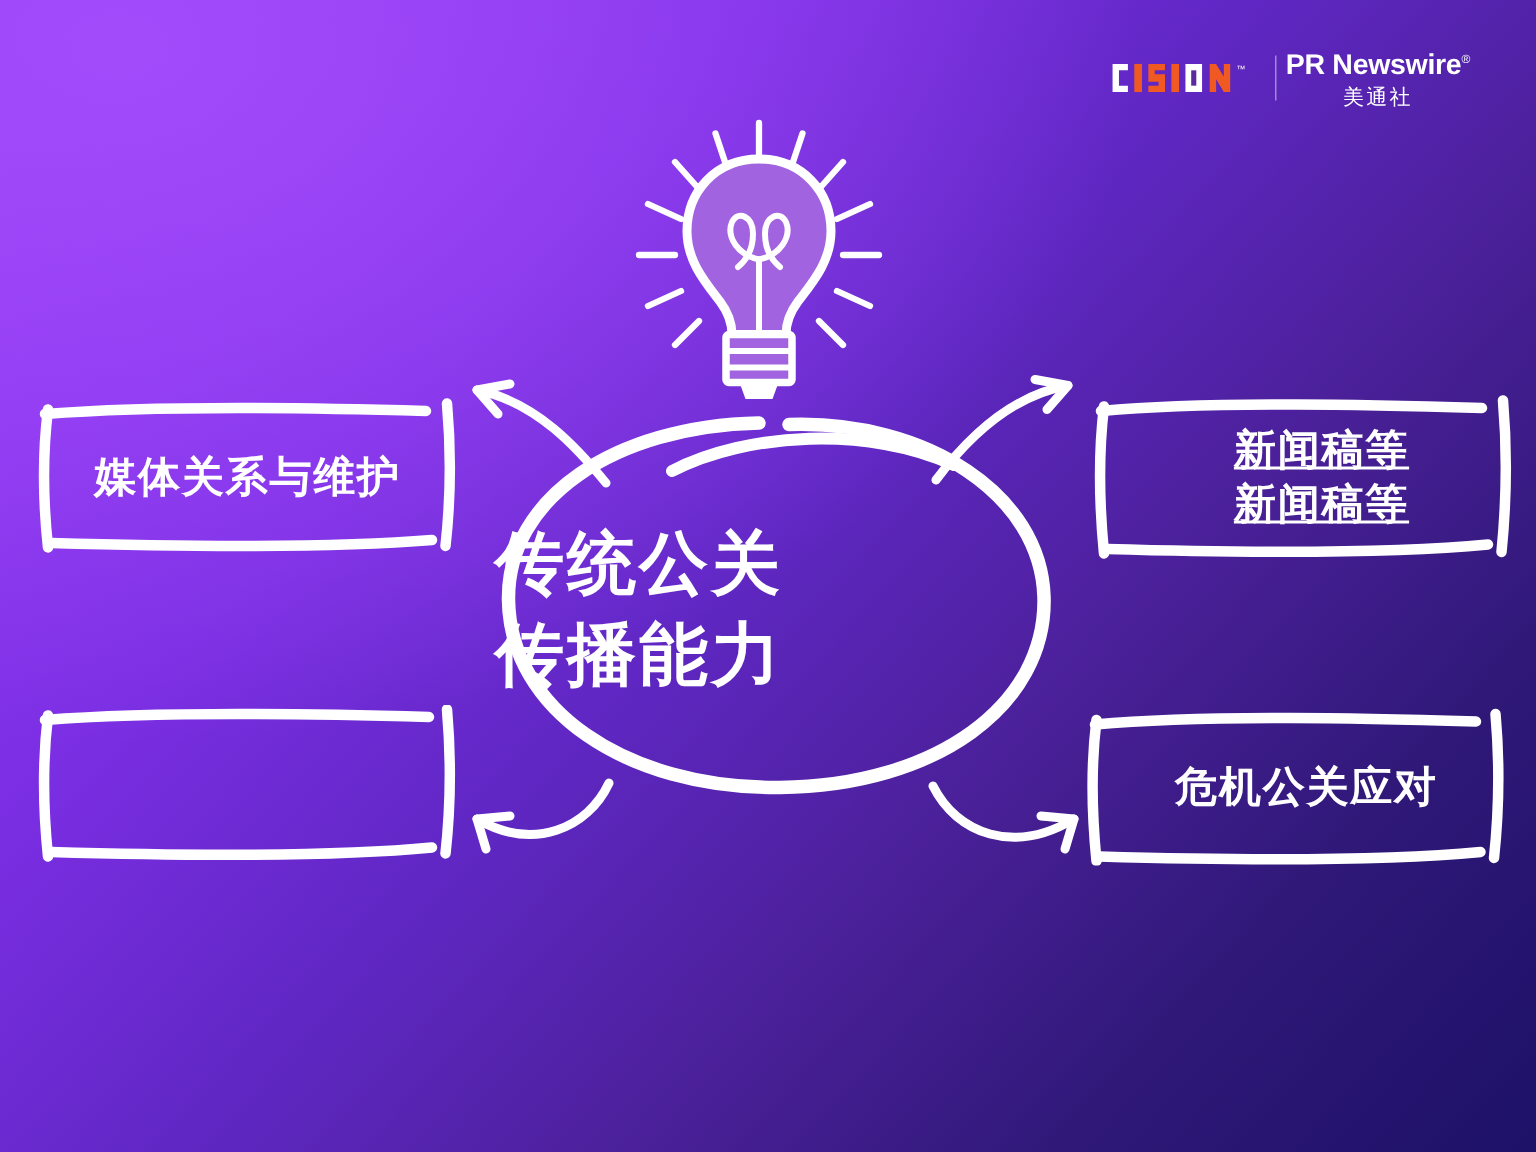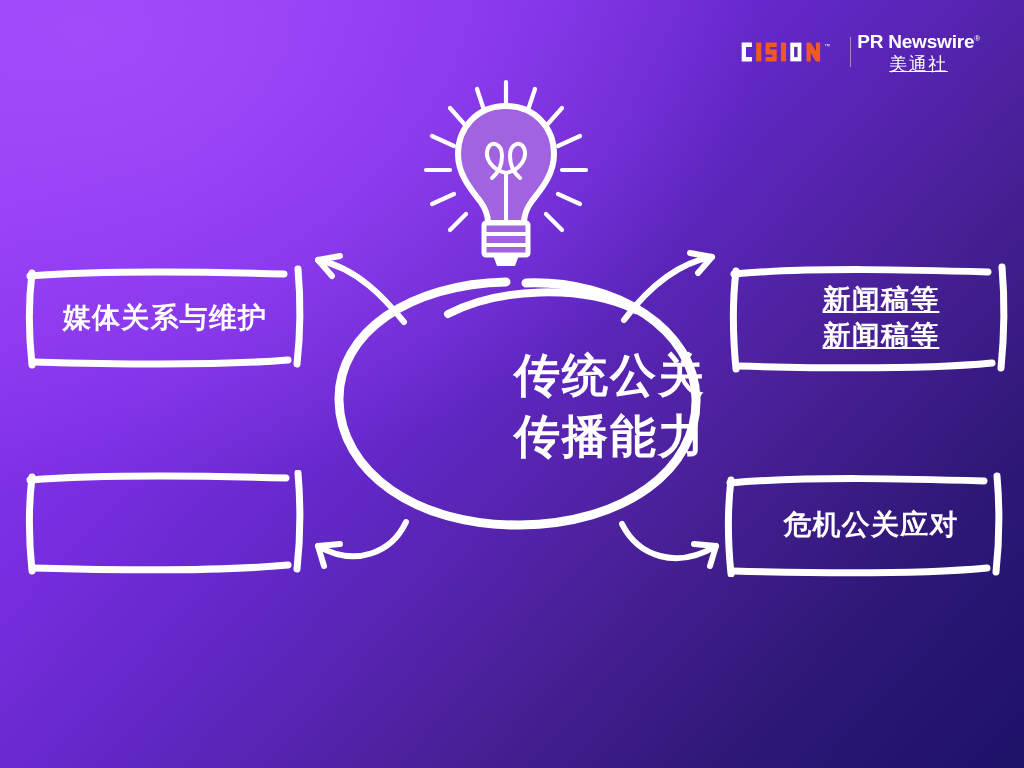--- a/index.html
+++ b/index.html
@@ -61,25 +61,24 @@
     font-weight: bold;
     letter-spacing: -0.2px;
     white-space: nowrap;
   }
   #prn-wordmark .reg {
     font-size: 8px;
     vertical-align: super;
     font-weight: normal;
   }
   #prn-cn {
-    font-size: 18px;
+    font-size: 14px;
     letter-spacing: 1.5px;
     margin-top: 4px;
     font-weight: normal;
-    text-decoration: underline;
   }
 
   
   #bulb {
     position: absolute;
     left: 414px;
     top: 78px;
     width: 185px;
     height: 190px;
   }
@@ -97,21 +96,21 @@
     position: absolute;
     inset: 0;
     width: 100%;
     height: 100%;
   }
   #center-label {
     position: absolute;
     inset: 0;
     display: flex;
     flex-direction: column;
-    align-items: flex-end;
+    align-items: flex-start;
     justify-content: center;
     color: #ffffff;
     font-weight: bold;
     font-size: 46px;
     line-height: 1.32;
     letter-spacing: 2px;
     text-align: center;
     padding-top: 4px;
     box-sizing: border-box;
   }

